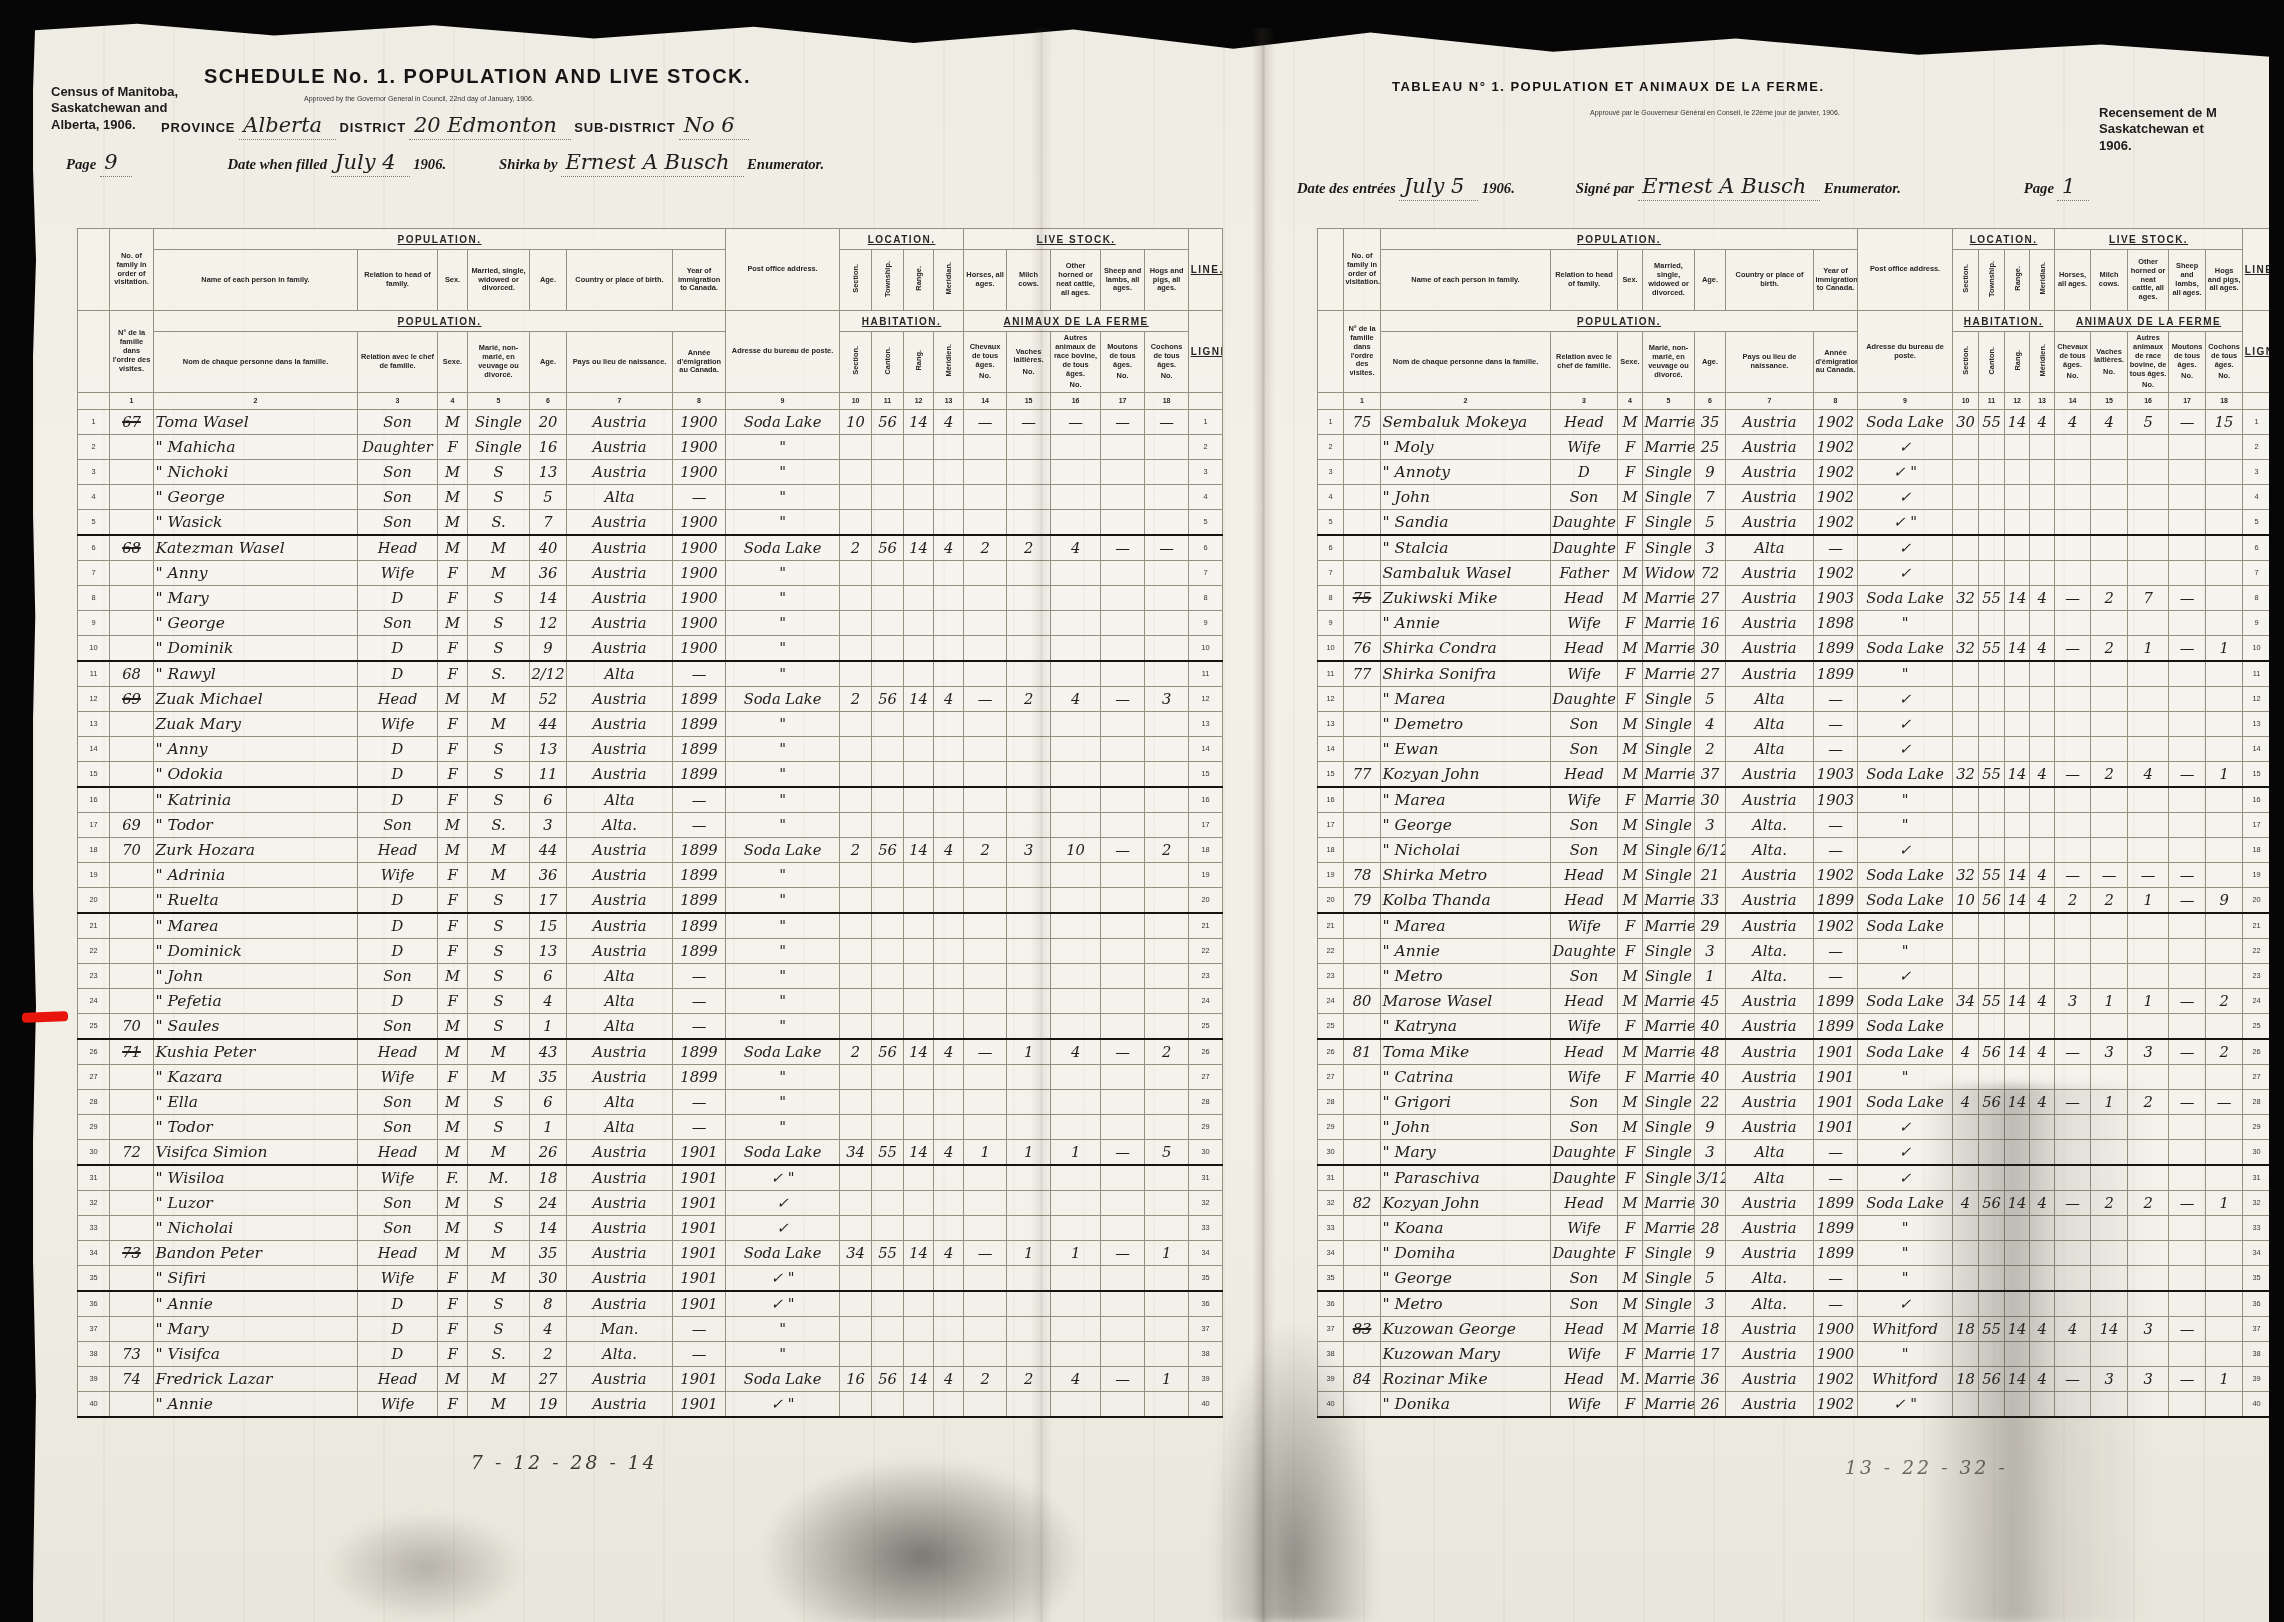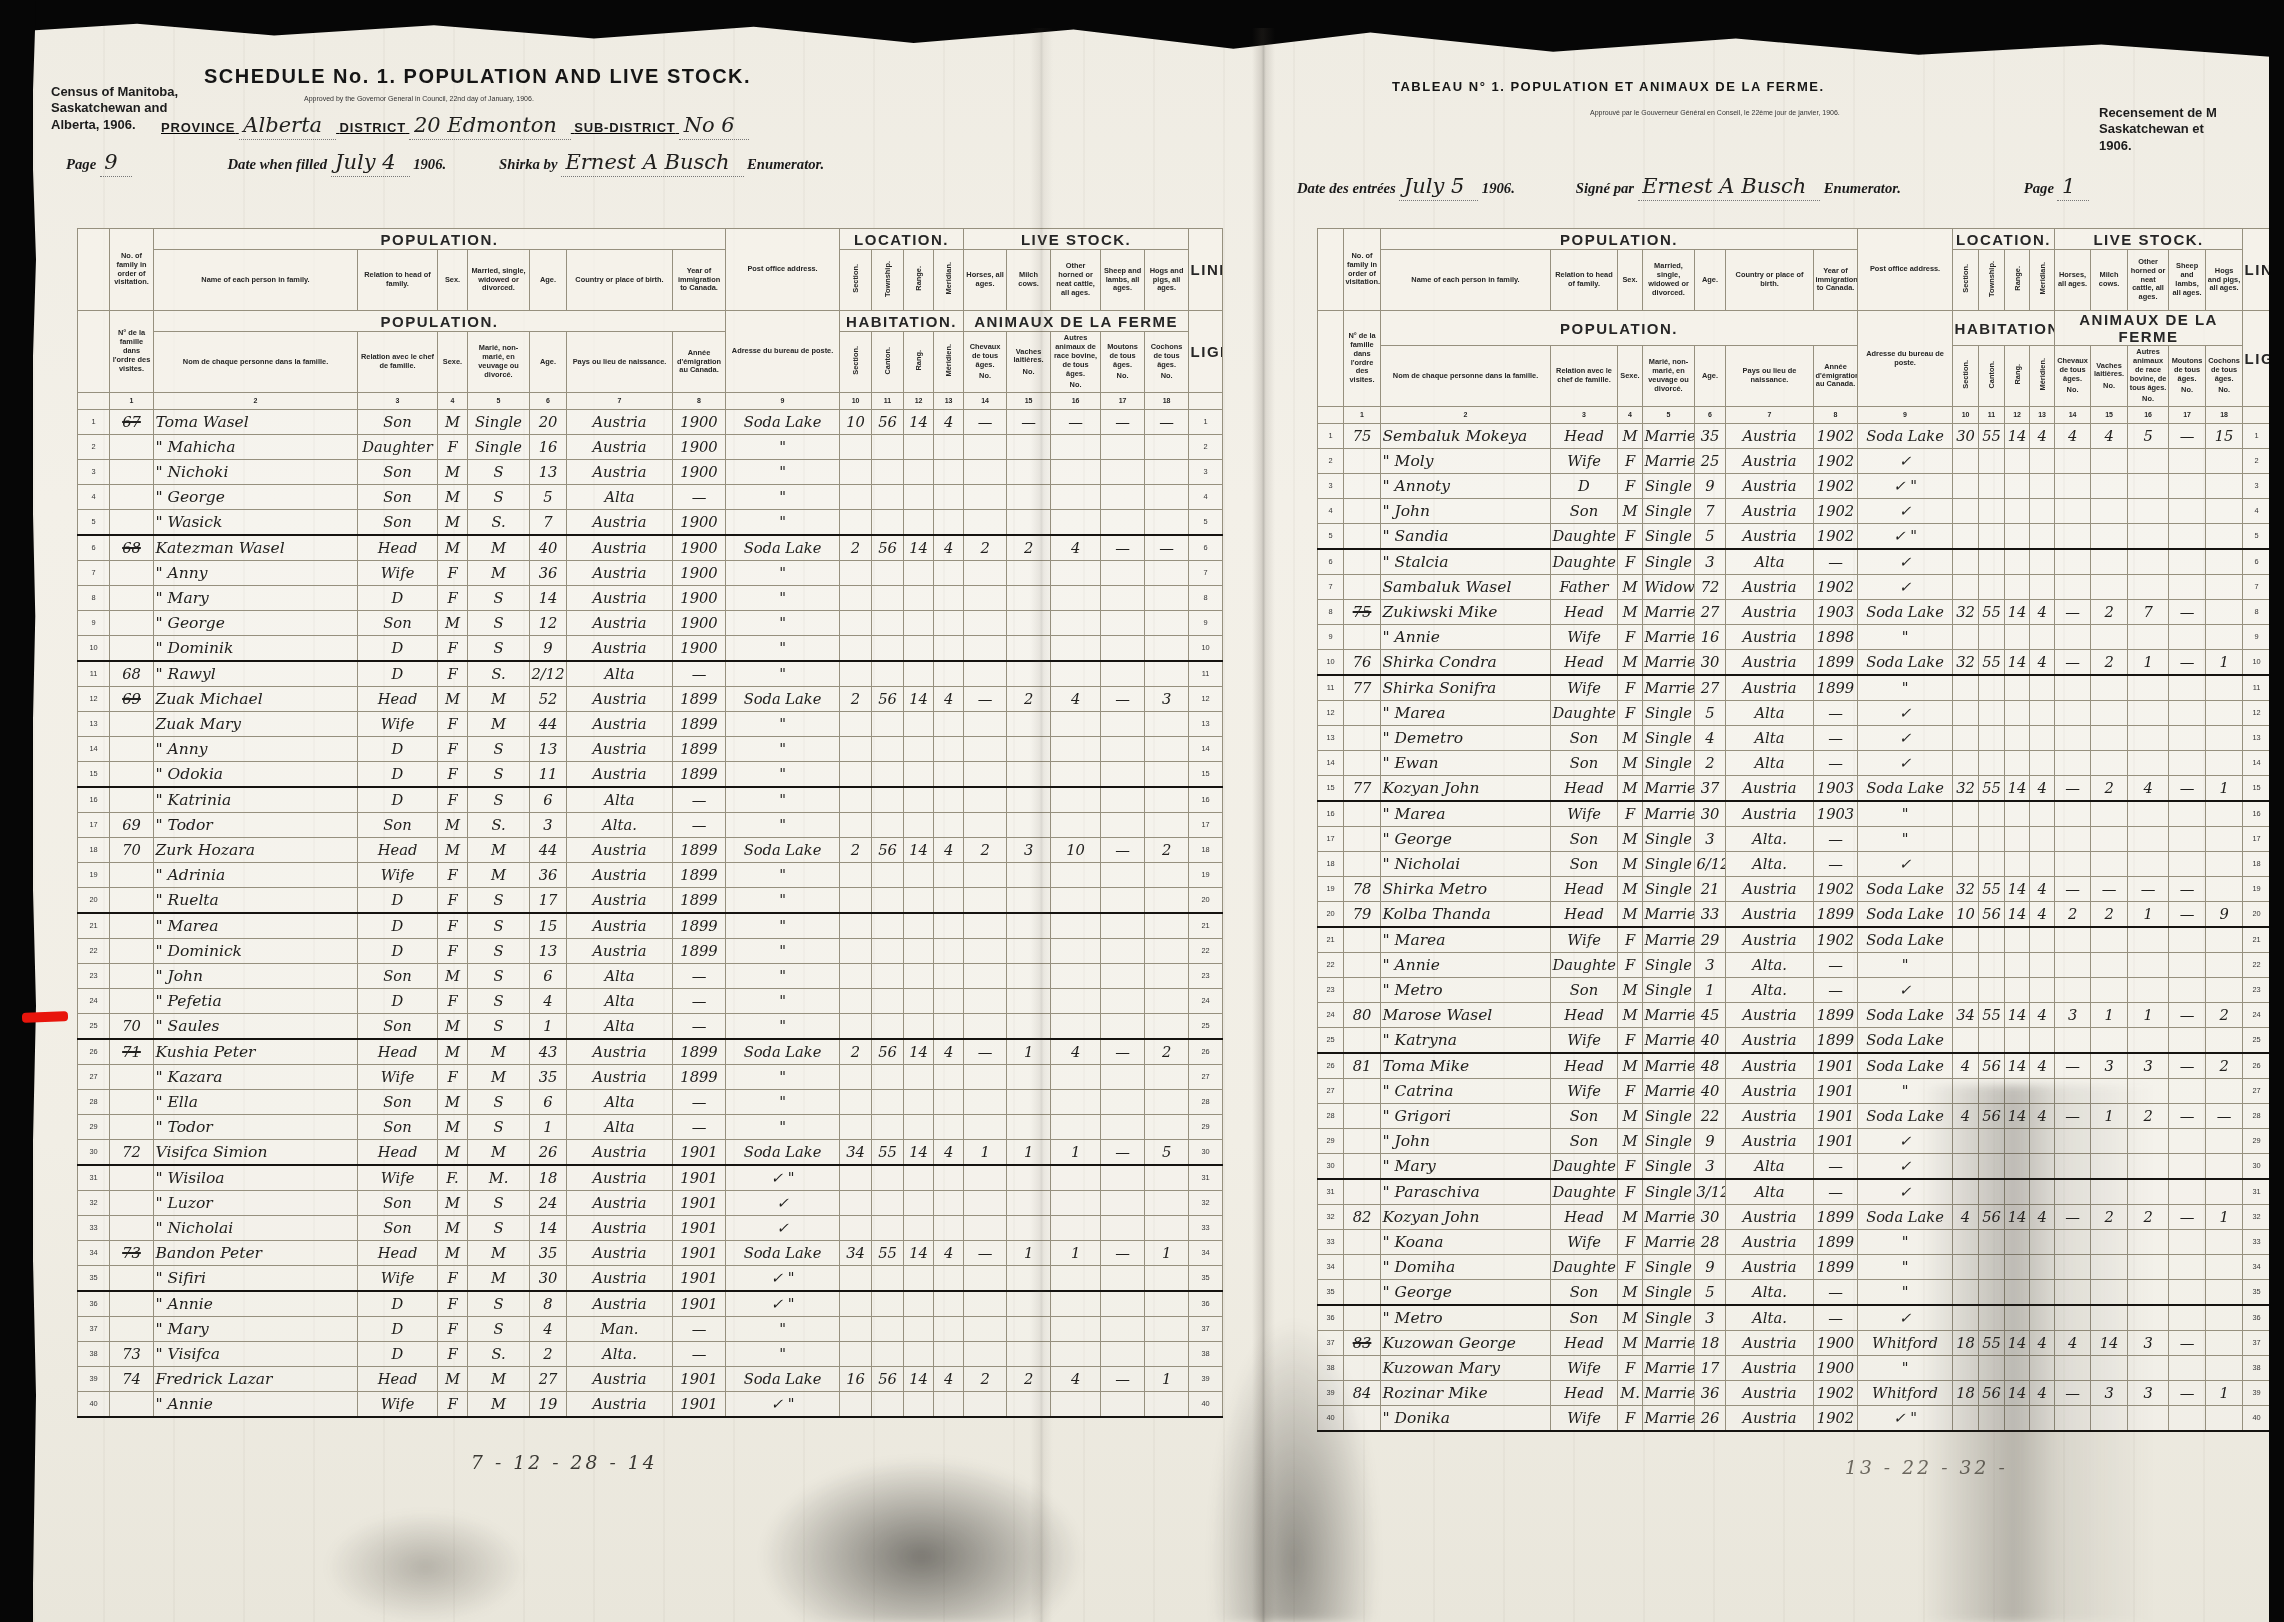--- a/index.html
+++ b/index.html
@@ -36,21 +36,21 @@
   .hand, .hand-lg{
     font-family:"DejaVu Serif",serif;font-style:italic;color:#21201e;
   }
   .hand-lg{font-size:21px;}
   .uline{border-bottom:0.8px dotted #777;padding:0 14px 1.5px 4.6px;display:inline-block;}
   
   table.census{border-collapse:collapse;table-layout:fixed;position:absolute;background:rgba(255,255,255,.25);}
   table.census th,table.census td{border:0.8px solid #96907e;overflow:hidden;padding:0 1.5px;}
   table.census{border:1.5px solid #44403a;}
   thead th{font-weight:bold;color:#262626;background:rgba(245,242,234,.6);}
-  th.band{font-size:15px;letter-spacing:1.5px;height:20px;}
+  th.band{font-size:10px;letter-spacing:1.5px;height:20px;text-decoration:underline;}
   th.lbl{font-size:7.4px;line-height:1.2;vertical-align:middle;height:60px;font-weight:bold;}
   th.lbl .no{display:block;margin-top:2.3px;}
   th.vert span{writing-mode:vertical-rl;transform:rotate(180deg);display:inline-block;font-size:7.4px;max-height:67px;}
   tr.nums th{font-size:7px;height:15.5px;}
   tbody td{height:24px;white-space:nowrap;}
   td.c{text-align:center;}
   td.hand{font-size:14.7px;}
   td.name-cell{font-size:15.5px;padding-left:6.2px;}
   td.linecol{font-size:7.4px;color:#333;text-align:center;font-family:"Liberation Sans",sans-serif;font-style:normal;}
   tbody tr:nth-child(5n) td{border-bottom:2.3px solid #151310;}
@@ -63,21 +63,21 @@
 
 <div class="paper"></div>
 
 <div class="page page-left">
   <div class="corner-note" style="left:14px;top:56px;">Census of Manitoba,
 Saskatchewan and
 Alberta, 1906.</div>
   <div class="sched-title" style="left:167px;top:37px;">SCHEDULE  No.  1.   POPULATION  AND  LIVE  STOCK.</div>
   <div class="approval" style="left:267px;top:67px;">Approved by the Governor General in Council, 22nd day of January, 1906.</div>
 
-  <div class="fieldline" style="left:124px;top:85px;text-decoration:underline;">
+  <div class="fieldline" style="left:124px;top:85px;">
     <span class="flabel">PROVINCE</span>
     <span class="hand-lg uline">Alberta</span>
     <span class="flabel">DISTRICT</span>
     <span class="hand-lg uline">20 Edmonton</span>
     <span class="flabel">SUB-DISTRICT</span>
     <span class="hand-lg uline">No 6</span>
   </div>
   <div class="fieldline" style="left:29px;top:122px;">
     <span class="flabel-it">Page</span>
     <span class="hand-lg uline">9</span>

